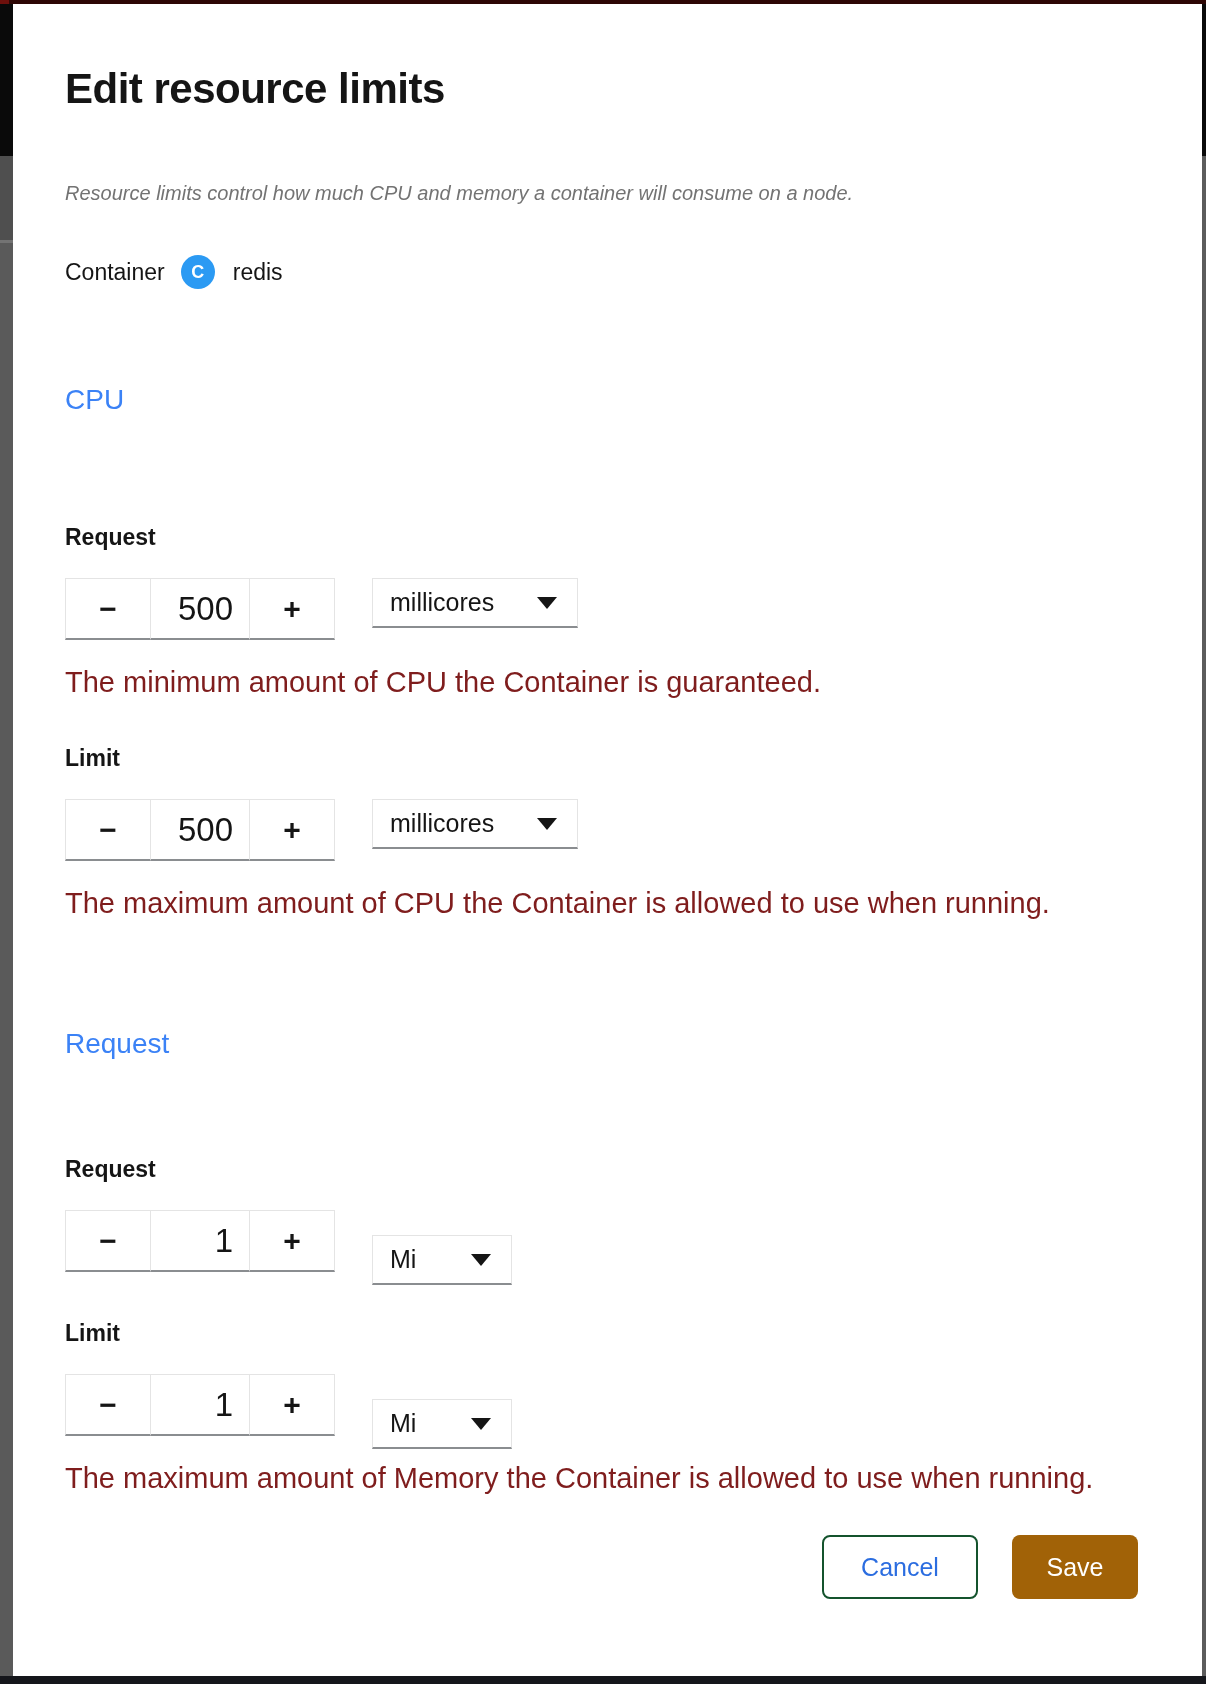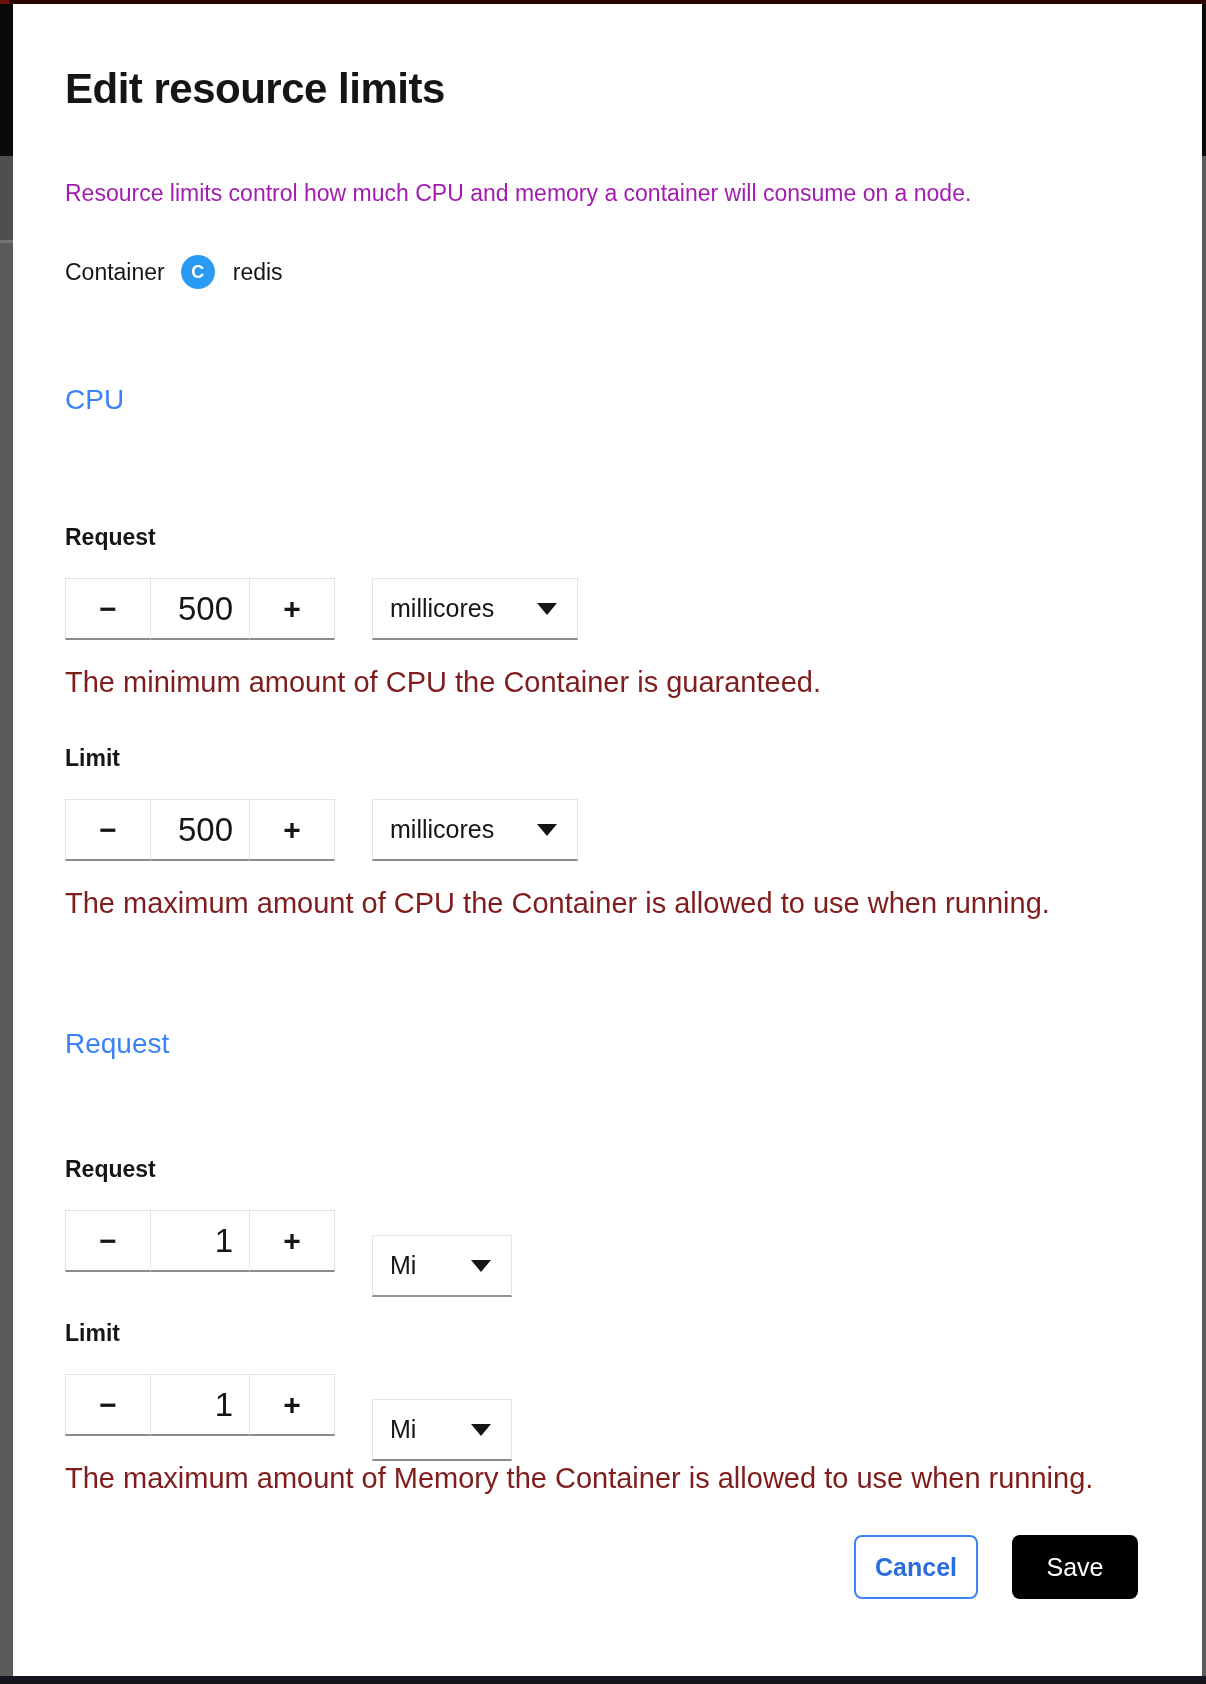--- a/index.html
+++ b/index.html
@@ -22,21 +22,21 @@
   
   .modal{
     position:absolute;left:13px;top:4px;width:1188px;height:1672px;
     background:#ffffff;box-sizing:border-box;
     padding:60px 63px 0 52px;overflow:hidden;z-index:1;
   }
   h1.title{
     margin:0;font-size:42px;line-height:50px;font-weight:700;color:#151515;
     letter-spacing:-0.5px;
   }
-  p.desc{margin:64px 0 0 0;font-size:23px;line-height:30px;color:#a21caf;}
+  p.desc{margin:64px 0 0 0;font-size:20px;line-height:30px;color:#737373;font-style:italic;}
 
   .container-row{margin-top:46px;height:36px;display:flex;align-items:center;}
   .container-row .lbl{font-size:23px;}
   .badge{
     width:34px;height:34px;border-radius:50%;background:#2b9af3;color:#fff;
     font-size:18px;font-weight:700;display:flex;align-items:center;justify-content:center;
     margin:0 18px 0 16px;flex:0 0 auto;
   }
   .container-row .cname{font-size:23px;}
 
@@ -60,42 +60,42 @@
     font-size:30px;font-weight:700;color:#151515;cursor:pointer;padding:0;
     font-family:"Liberation Sans",sans-serif;
   }
   .num-btn.plus{margin-left:-1px;}
   .num-value{
     width:100px;margin-left:-1px;border-left:1px solid #e4e4e4;
     font-size:33px;color:#151515;text-align:right;padding:0 16px 0 6px;outline:none;
     font-family:"Liberation Sans",sans-serif;
   }
   .unit-select{
-    box-sizing:border-box;height:62px;margin-left:37px;background:#fff;
+    box-sizing:border-box;height:50px;margin-left:37px;background:#fff;
     border:1px solid #e4e4e4;border-bottom:2px solid #8a8d90;
     display:flex;align-items:center;justify-content:space-between;
     padding:0 20px 0 17px;cursor:pointer;
   }
   .unit-select.wide{width:206px;}
   .unit-select.narrow{width:140px;margin-top:25px;}
   .unit-select .unit-text{font-size:25px;color:#151515;}
   .caret{
     width:0;height:0;border-left:10px solid transparent;border-right:10px solid transparent;
     border-top:12px solid #151515;margin-left:18px;flex:0 0 auto;
   }
   .help{margin-top:27px;font-size:29px;line-height:30px;color:#7f1d1d;}
 
   .footer{margin-top:42px;display:flex;justify-content:flex-end;gap:34px;}
   .btn{
     box-sizing:border-box;height:64px;border-radius:8px;font-size:25px;
     display:flex;align-items:center;justify-content:center;cursor:pointer;
     font-family:"Liberation Sans",sans-serif;
   }
-  .btn-cancel{width:124px;background:#fff;border:2px solid #3b82f6;color:#2b6de0;font-weight:bold;}
-  .btn-save{width:126px;background:#000000;border:none;color:#fff;}
+  .btn-cancel{width:156px;background:#fff;border:2px solid #14532d;color:#2b6de0;}
+  .btn-save{width:126px;background:#a16207;border:none;color:#fff;}
 </style>
 </head>
 <body>
 
 <div class="edge edge-top"></div>
 <div class="edge edge-top-cap"></div>
 <div class="edge edge-left-black"></div>
 <div class="edge edge-left-gray1"></div>
 <div class="edge edge-left-line"></div>
 <div class="edge edge-left-gray2"></div>

